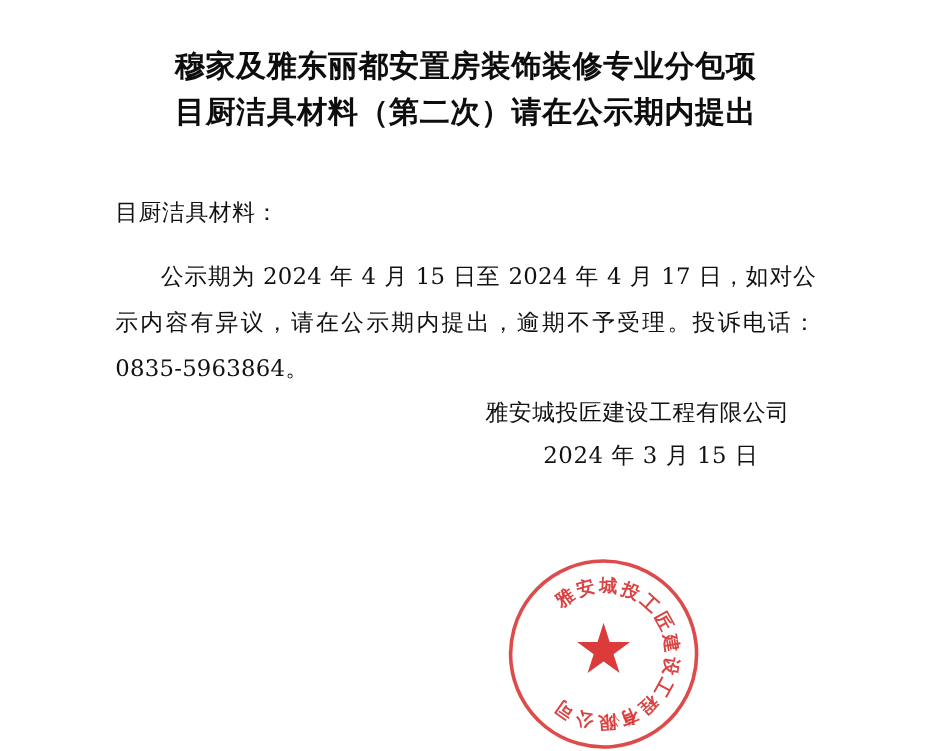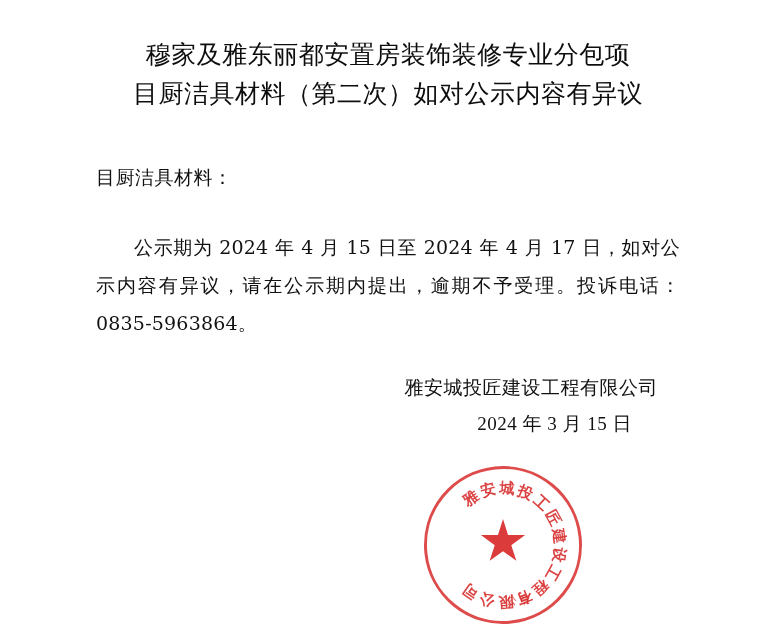--- a/index.html
+++ b/index.html
@@ -17,21 +17,21 @@
   }
   .page {
     position: relative;
     width: 776px;
     height: 626px;
     box-sizing: border-box;
     padding: 30px 96px 0 96px;
   }
   .doc-title {
     font-size: 25px;
-    font-weight: normal;
+    font-weight: bold;
     line-height: 1.55;
     text-align: center;
     letter-spacing: 0.5px;
     margin: 6px 0 0 0;
     color: #0d0d0d;
   }
   .doc-title .line {
     display: block;
     white-space: nowrap;
   }
@@ -44,30 +44,28 @@
   .para {
     font-size: 19px;
     line-height: 2.0;
     text-align: justify;
     text-justify: inter-ideograph;
     text-indent: 2em;
     margin: 14px 0 0 0;
     letter-spacing: 0.2px;
   }
   .para.tight {
-    margin-top: 36px;
+    margin-top: 20px;
   }
   .signature {
-    margin-top: 28px;
     text-align: right;
     font-size: 19px;
     line-height: 1.9;
     letter-spacing: 0.5px;
     padding-right: 22px;
-    font-family: Liberation Serif, serif;
   }
   .sig-line {
     display: block;
   }
   .sig-date {
     display: block;
     padding-right: 26px;
   }
   
   .seal {
@@ -126,21 +124,21 @@
     letter-spacing: 2px;
   }
 </style>
 </head>
 <body>
 
 <div class="page">
 
   <div class="doc-title">
     <span class="line">穆家及雅东丽都安置房装饰装修专业分包项</span>
-    <span class="line">目厨洁具材料（第二次）如对公示内容有异议</span>
+    <span class="line">目厨洁具材料（第二次）请在公示期内提出</span>
   </div>
 
   <div class="salutation">目厨洁具材料：</div>
 
 
   <p class="para tight">公示期为 2024 年 4 月 15 日至 2024 年 4 月 17 日，如对公示内容有异议，请在公示期内提出，逾期不予受理。投诉电话：0835-5963864。</p>
 
   <div class="signature">
     <span class="sig-line">雅安城投匠建设工程有限公司</span>
     <span class="sig-date">2024 年 3 月 15 日</span>

